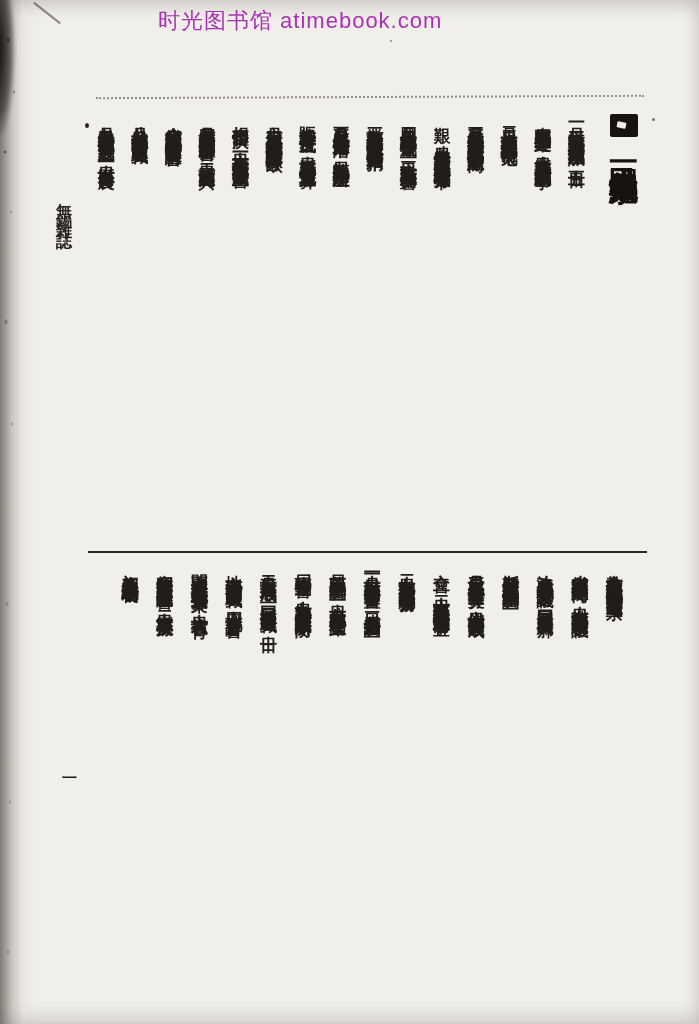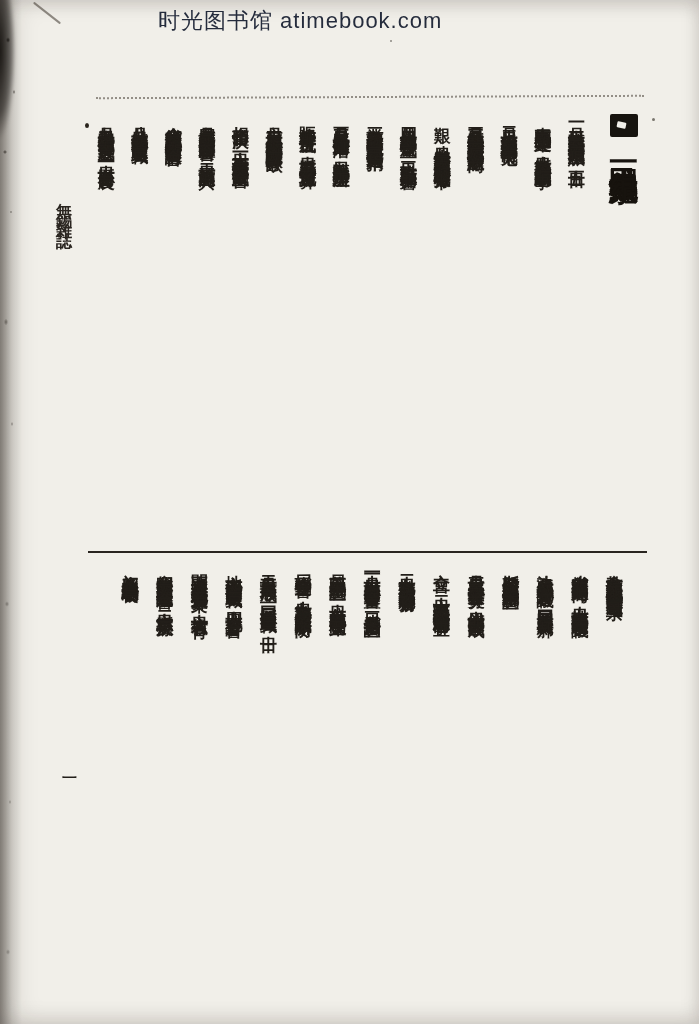--- a/index.html
+++ b/index.html
@@ -17,21 +17,21 @@
       inset -6px 0 16px rgba(30,25,20,.06),
       inset 0 -10px 18px rgba(30,25,20,.05),
       inset 0 8px 14px rgba(30,25,20,.06);
   }
 
   
   .watermark {
     position: absolute; left: 158px; top: 6px;
     font-family: "Liberation Sans", sans-serif;
     font-size: 22px; letter-spacing: 1px;
-    color: #0f172a; opacity: .9;
+    color: #a21caf; opacity: .9;
     white-space: nowrap;
   }
 
   
   .edge-left {
     position: absolute; left: 0; top: 0; width: 22px; height: 100%;
     background:
       radial-gradient(3px 4px at 8px 40px,  rgba(25,20,15,.85), transparent 70%),
       radial-gradient(2px 3px at 14px 92px, rgba(25,20,15,.6),  transparent 70%),
       radial-gradient(3px 3px at 5px 152px, rgba(25,20,15,.7),  transparent 70%),

